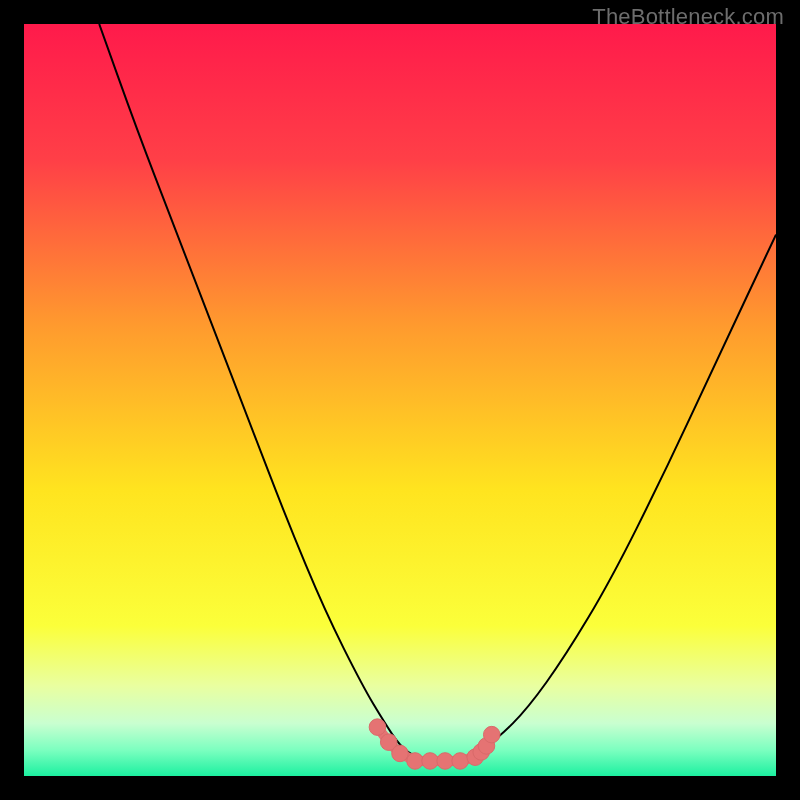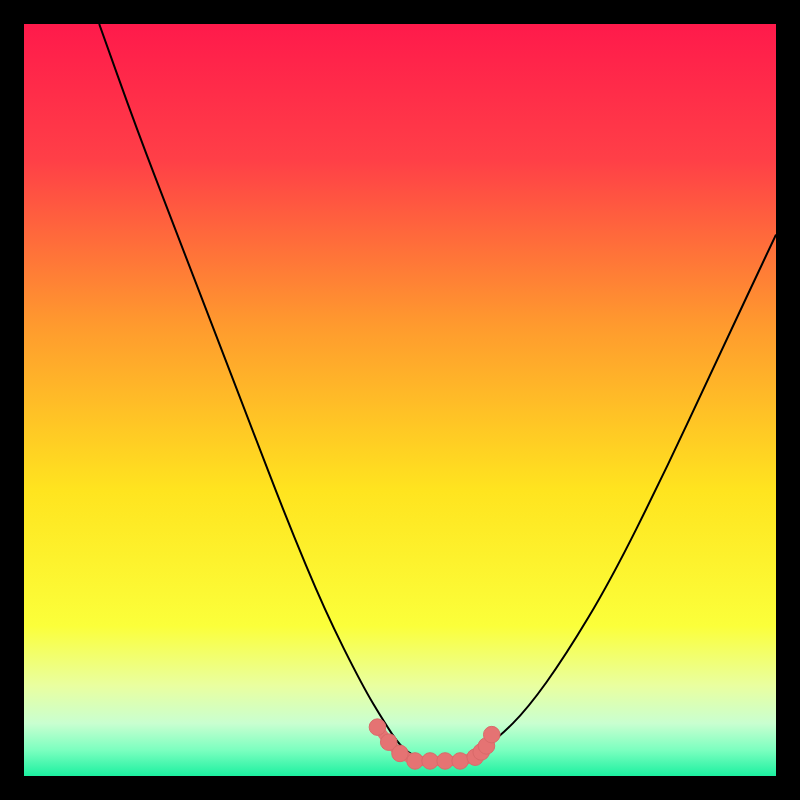--- a/index.html
+++ b/index.html
@@ -85,14 +85,15 @@
           <circle cx="58" cy="98" r="1.1" fill="#e57373" stroke="#d96a6a" vector-effect="non-scaling-stroke" style="stroke-width: 1px;"></circle>
           <circle cx="60" cy="97.5" r="1.1" fill="#e57373" stroke="#d96a6a" vector-effect="non-scaling-stroke" style="stroke-width: 1px;"></circle>
           <circle cx="60.8" cy="96.8" r="1.1" fill="#e57373" stroke="#d96a6a" vector-effect="non-scaling-stroke" style="stroke-width: 1px;"></circle>
           <circle cx="61.5" cy="96" r="1.1" fill="#e57373" stroke="#d96a6a" vector-effect="non-scaling-stroke" style="stroke-width: 1px;"></circle>
           <circle cx="62.2" cy="94.5" r="1.1" fill="#e57373" stroke="#d96a6a" vector-effect="non-scaling-stroke" style="stroke-width: 1px;"></circle>
         </g>
     </svg>
 
   </div>
 
+  <div class="watermark">TheBottleneck.com</div>
 
 </div>
 
 </body></html>

